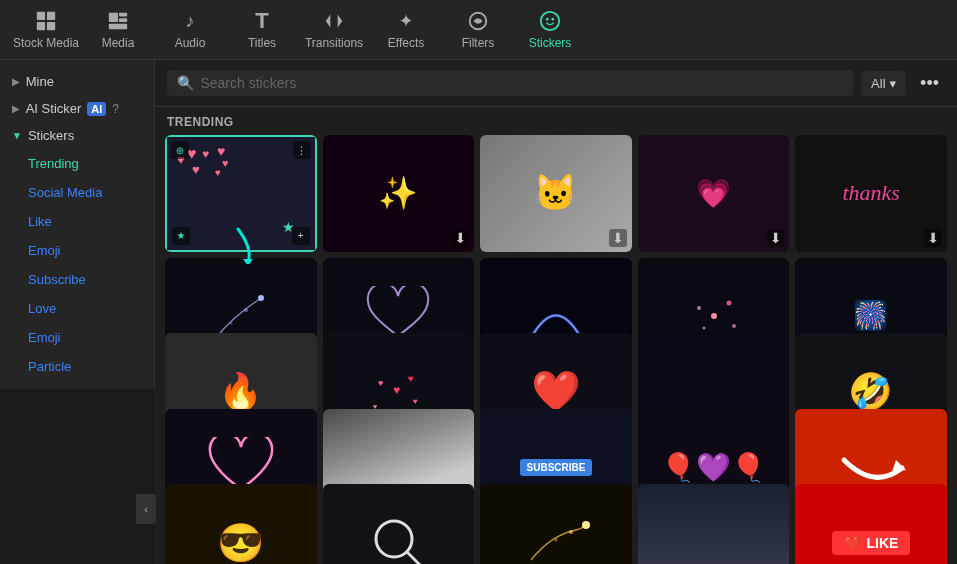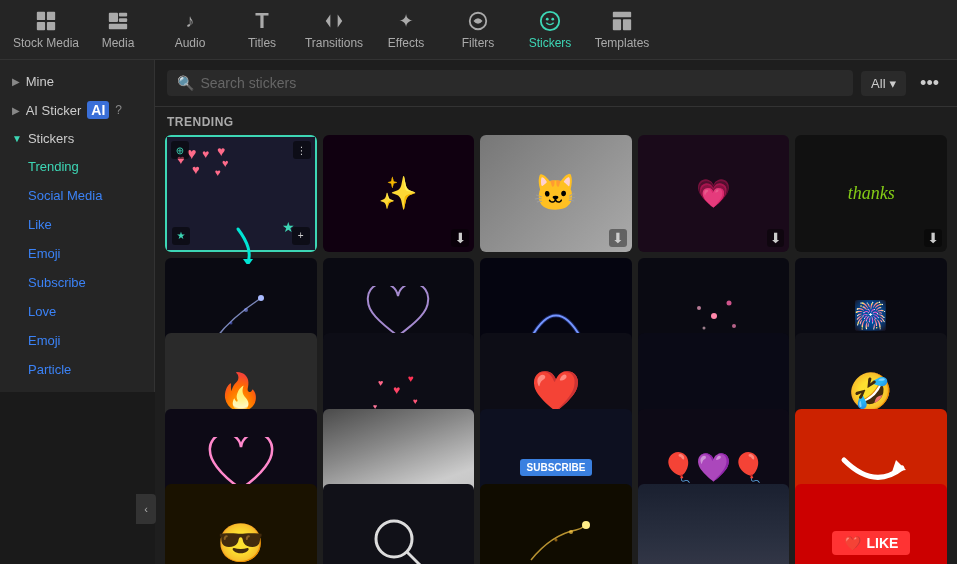--- a/index.html
+++ b/index.html
@@ -74,21 +74,21 @@
       color: #ccc;
       gap: 6px;
     }
     .sidebar-group-header .chevron {
       font-size: 10px;
       color: #888;
     }
     .sidebar-group-header .ai-badge {
       background: #3a6fd8;
       color: white;
-      font-size: 14px;
+      font-size: 11px;
       padding: 1px 4px;
       border-radius: 3px;
       font-weight: bold;
       text-align: right;
     }
     .sidebar-group-header .help-icon {
       color: #888;
       font-size: 12px;
     }
     .sidebar-item {
@@ -257,22 +257,22 @@
     .hearts-sticker {
       position: relative;
       width: 100%;
       height: 100%;
       background: #1a1a2e;
       display: flex;
       align-items: center;
       justify-content: center;
     }
     .cell-text {
-      font-size: 18px;
-      color: #84cc16;
+      font-size: 22px;
+      color: #ec4899;
       font-family: 'Brush Script MT', cursive;
       font-style: italic;
     }
     .cell-heart-large {
       font-size: 40px;
       color: #e53935;
     }
     .cell-subscribe {
       background: #3a80e0;
       color: white;
@@ -365,30 +365,20 @@
   <div class="nav-item active">
     <div class="nav-icon" style="color:#3dd6b5;">
       <svg width="22" height="22" viewBox="0 0 24 24" fill="currentColor">
           <circle cx="12" cy="12" r="10" fill="none" stroke="#3dd6b5" stroke-width="2"></circle>
           <path d="M8 14 Q12 18 16 14" fill="none" stroke="#3dd6b5" stroke-width="1.5"></path>
           <circle cx="9" cy="10" r="1.5"></circle>
           <circle cx="15" cy="10" r="1.5"></circle>
         </svg>
     </div>
     <span style="color:#3dd6b5;">Stickers</span>
-  </div>
-  <div class="nav-item">
-    <div class="nav-icon">
-      <svg width="22" height="22" viewBox="0 0 24 24" fill="currentColor">
-          <rect x="2" y="2" width="20" height="6" rx="1"></rect>
-          <rect x="2" y="10" width="9" height="12" rx="1"></rect>
-          <rect x="13" y="10" width="9" height="12" rx="1"></rect>
-        </svg>
-    </div>
-    <span>Templates</span>
   </div>
 </div>
 
 <div class="main-area">
 
   <div class="sidebar-wrapper" style="position:relative;">
     <div class="sidebar">
 
       <div class="sidebar-group-header">
         <span class="chevron">▶</span>

